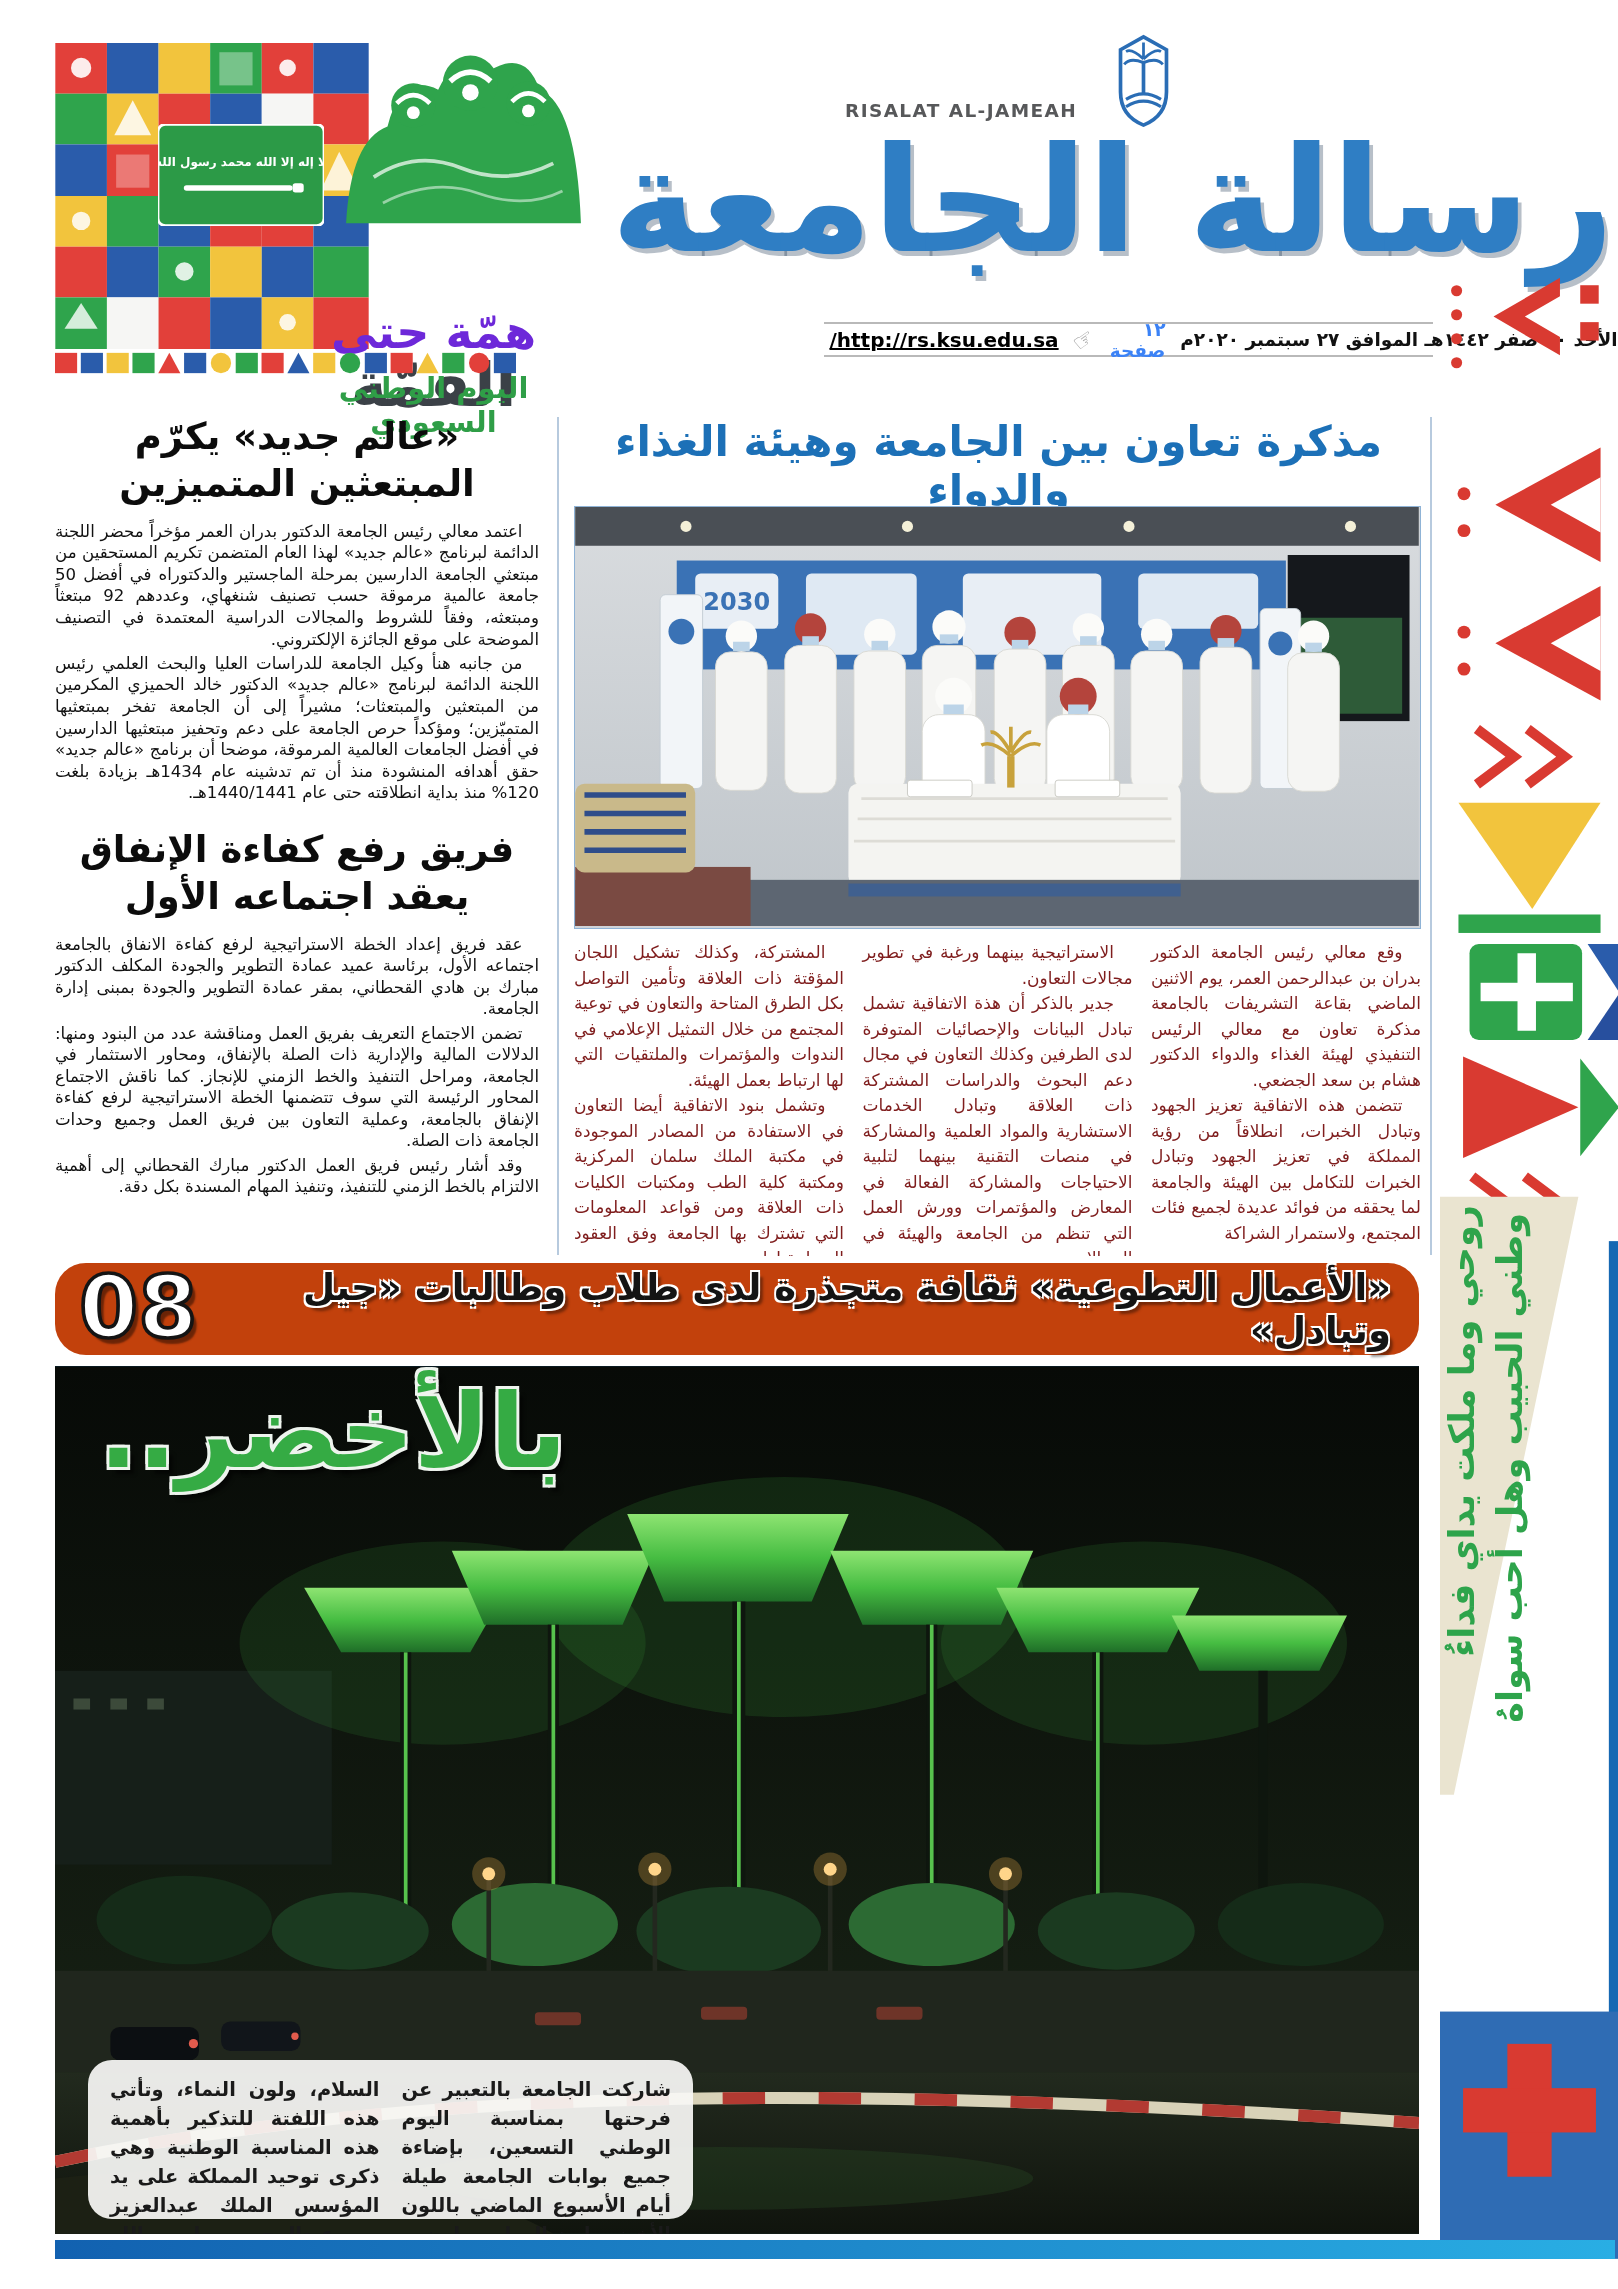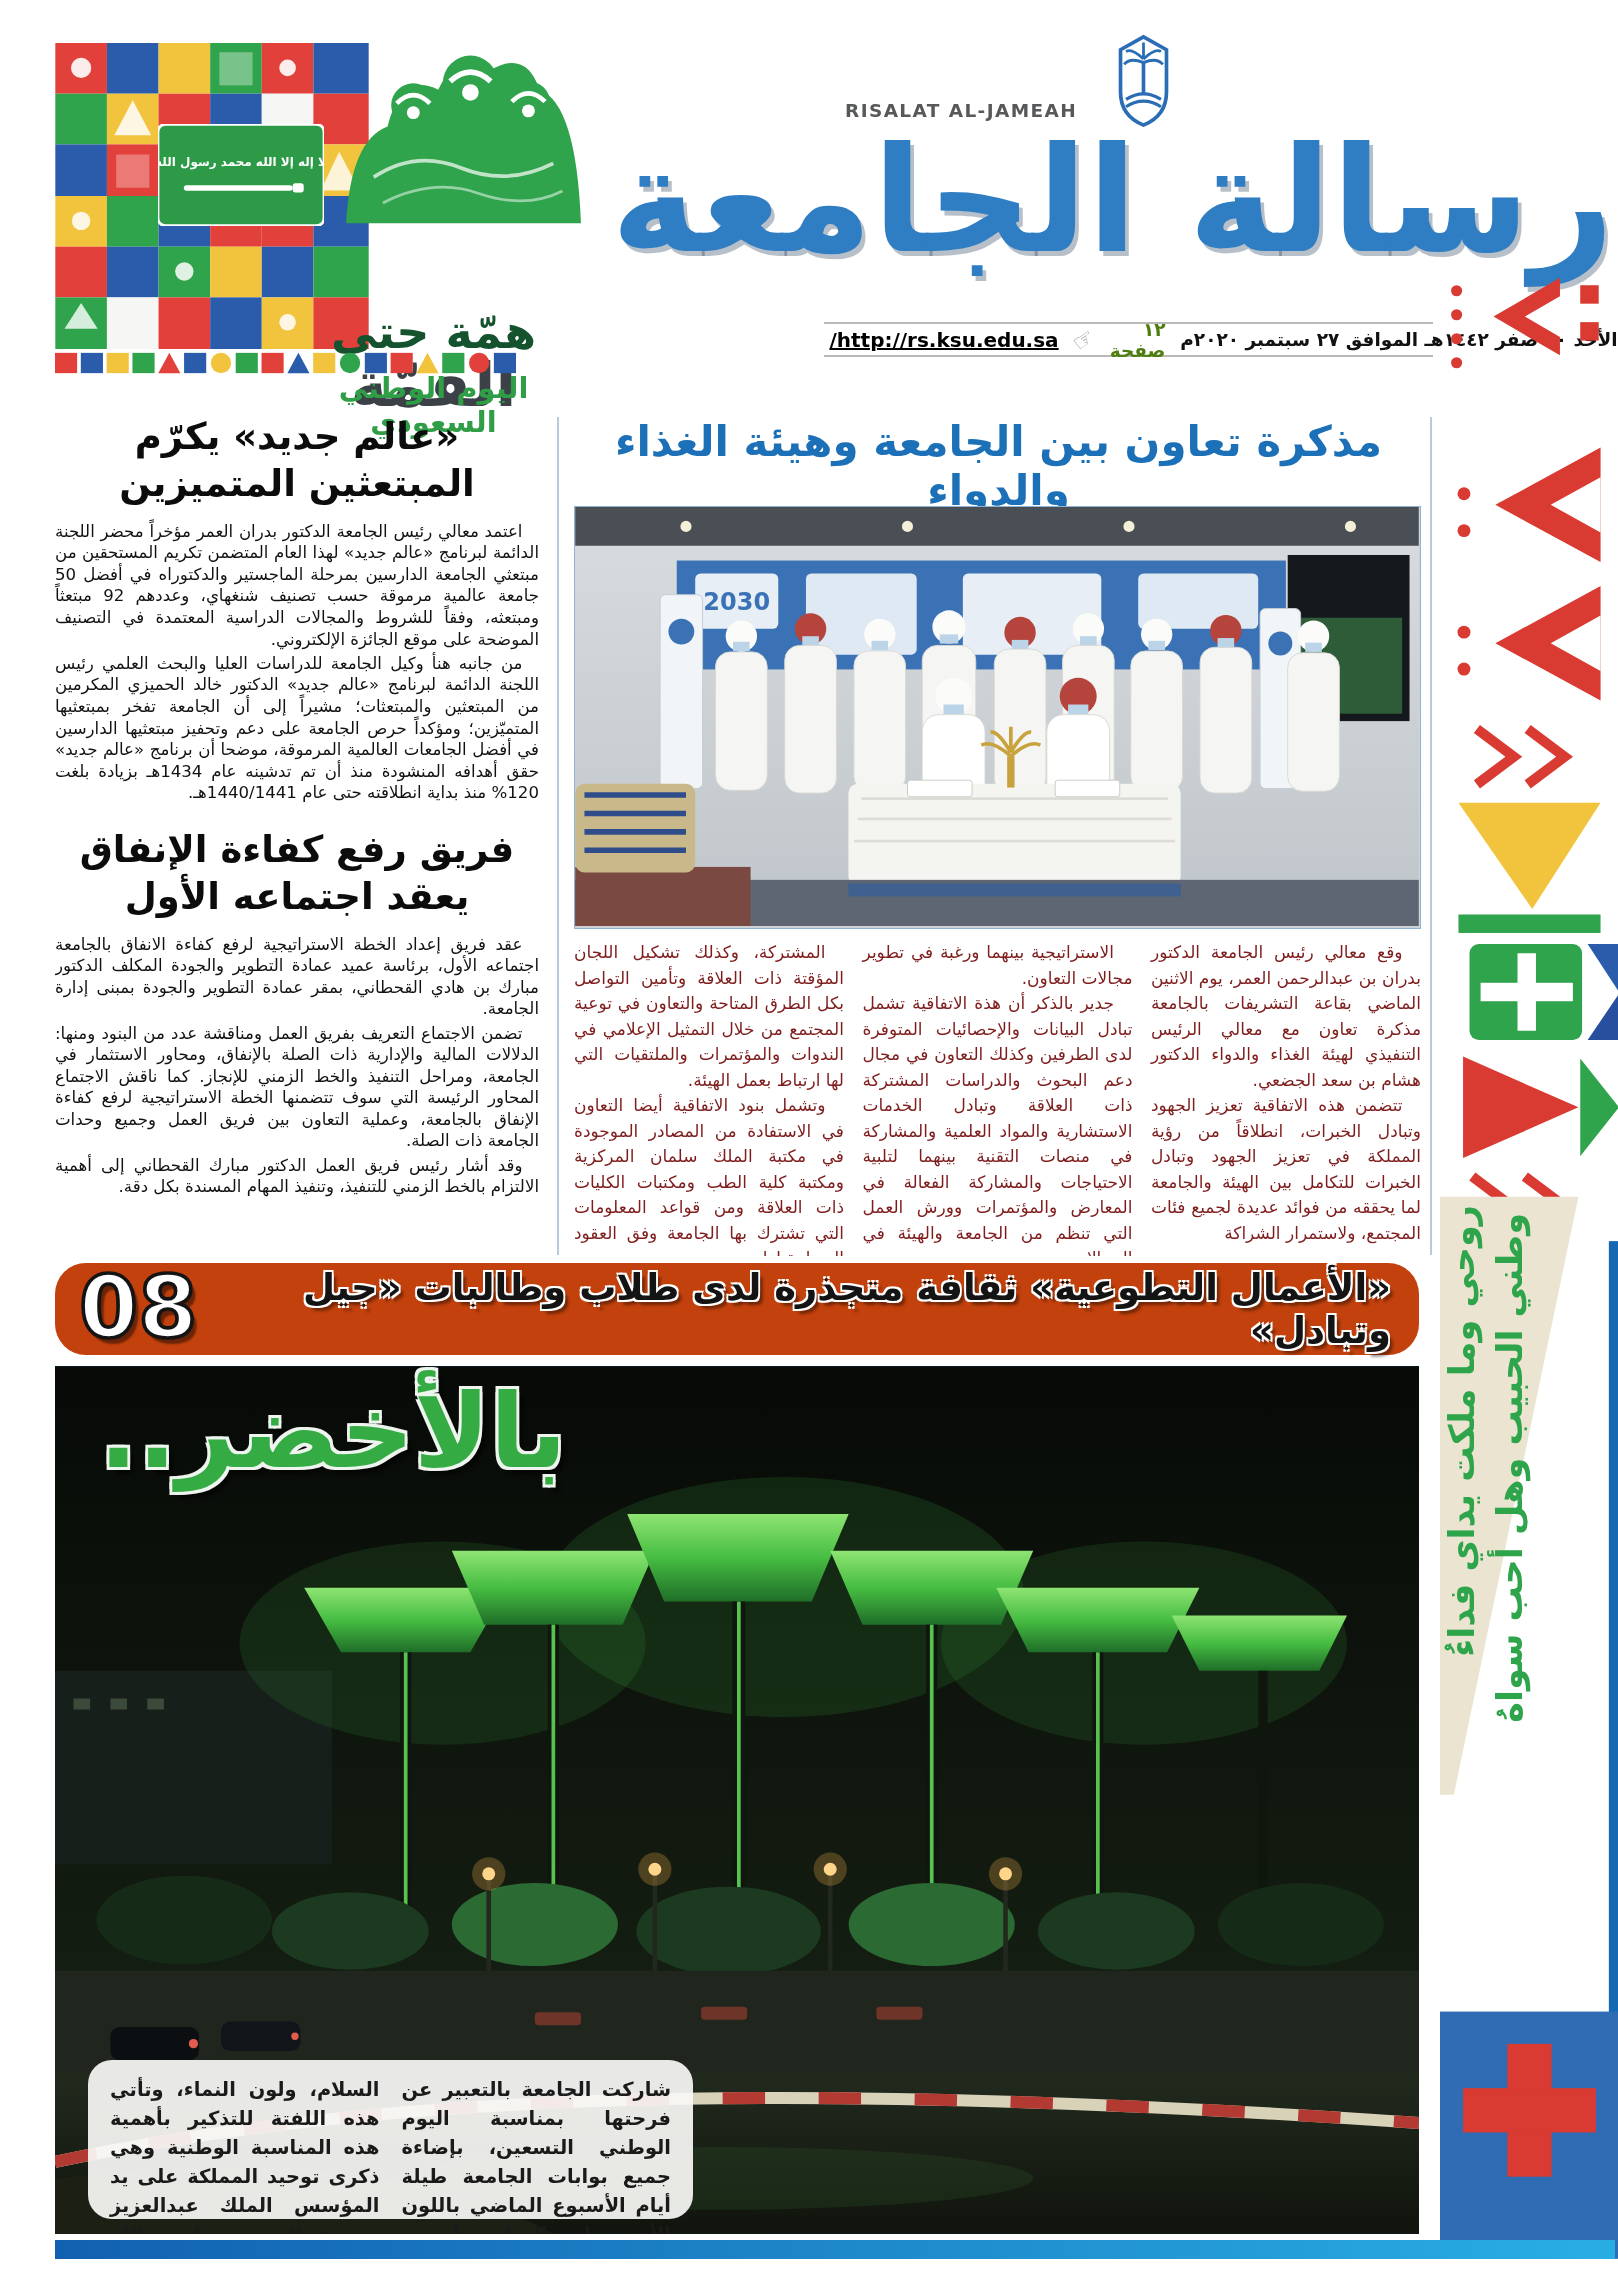--- a/index.html
+++ b/index.html
@@ -13,32 +13,32 @@
   .masthead-ar { left:831px; top:89px; width:783px; height:231px; text-align:center;
                  font-size:146px; font-weight:bold; color:#2f7ec4; line-height:222px;
                  text-shadow:3.7px 4.6px 0 rgba(16,42,72,.30); white-space:nowrap; }
   .emblem { left:1115px; top:33px; }
 
   
   .nd-block { left:55px; top:39px; width:540px; height:369px; }
   .nd-mosaic { left:0; top:3.7px; }
   .nd-flag { left:103px; top:85px; }
   .nd-kings { left:277px; top:0px; }
-  .slogan1 { left:217px; top:266px; width:323px; text-align:center; font-size:46px; font-weight:bold; color:#14532d; }
+  .slogan1 { left:217px; top:266px; width:323px; text-align:center; font-size:46px; font-weight:bold; color:#6d28d9; }
   .slogan2 { left:217px; top:310px; width:323px; text-align:center; font-size:61px; font-weight:bold; color:#3b4147; }
   .nd-strip { left:0px; top:312px; }
   .nd-ribbon { left:217px; top:332px; width:323px; text-align:center; font-size:29px; font-weight:bold; color:#2f9e47; }
 
   
   .dateline { left:824px; top:322px; width:609px; height:35px;
               border-top:2.8px solid #b9b9b9; border-bottom:2.8px solid #b9b9b9;
               display:flex; align-items:center; gap:14.8px; padding:0 5.5px; }
   .dateline .url { font-size:20px; font-weight:bold; color:#000000;text-decoration:underline; }
   .dateline .hand { font-size:24px; color:#9a9a9a; transform:rotate(-35deg); }
-  .dateline .pages { font-size:18.5px; font-weight:bold; color:#4d7c0f; }
+  .dateline .pages { font-size:18.5px; font-weight:bold; color:#3b82f6; }
   .dateline .issue { margin-left:auto; font-size:18.5px; font-weight:bold; color:#111; white-space:nowrap; }
 
   
   .vline { width:1.8px; background:#b7cade; }
   .lead-headline { left:574px; top:417px; width:849px; text-align:center;
                    font-size:42px; font-weight:bold; color:#1c70b7; }
   .lead-photo { left:574px; top:506px; width:847px; height:423px; border:1.8px solid #8fb3d6; background:#cfd3d8; }
   .lead-cols { left:574px; top:940px; width:847px; height:316px; overflow:hidden;
                display:flex; gap:18.5px; }
   .lead-col { flex:1; font-size:17px; line-height:1.5; text-align:justify; color:#7f1d1d; }

